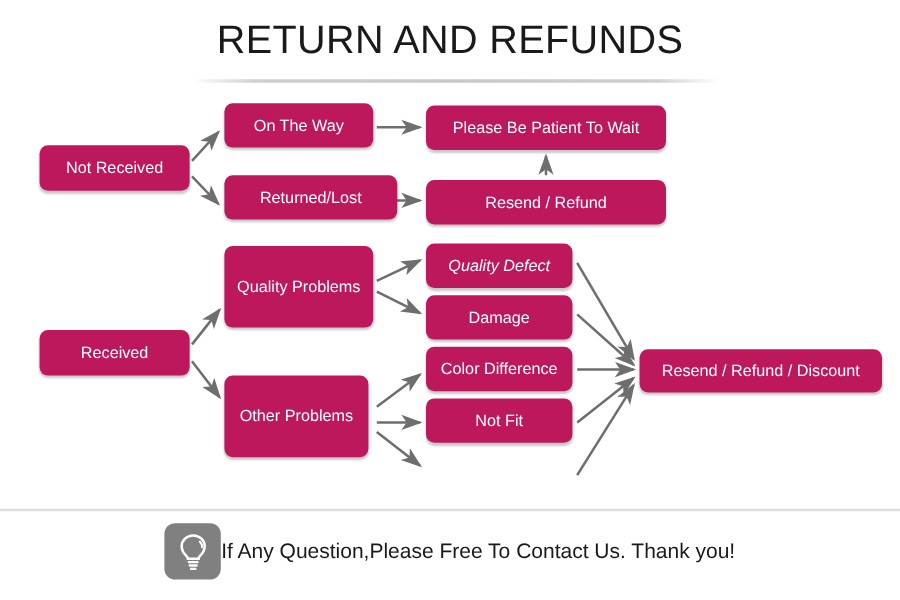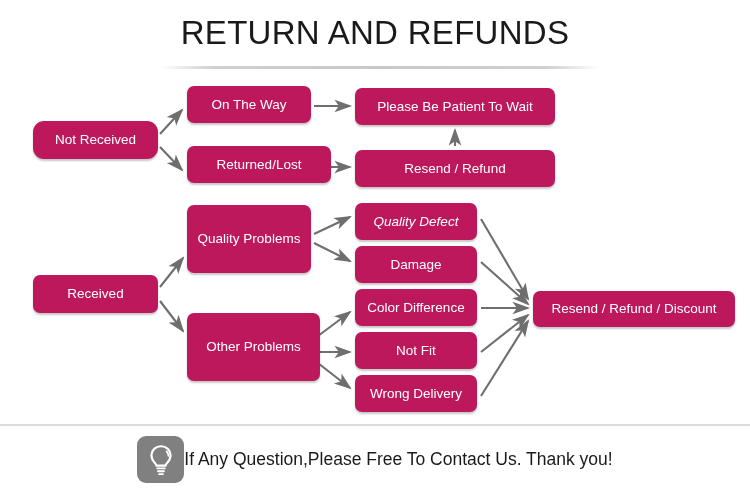--- a/index.html
+++ b/index.html
@@ -150,60 +150,57 @@
       <line x1="314" y1="360" x2="350" y2="388"></line>
 
       <line x1="481" y1="219" x2="528" y2="299"></line>
       <line x1="481" y1="262" x2="528" y2="304"></line>
       <line x1="481" y1="308" x2="528" y2="308"></line>
       <line x1="481" y1="352" x2="528" y2="315"></line>
       <line x1="481" y1="396" x2="528" y2="321"></line>
     </g>
   </svg>
 
-  <div class="node" style="left:33px; top:121px; width:125px; height:38px;border-radius:11px;">
+  <div class="node" style="left:33px; top:121px; width:125px; height:38px;">
     <span>Not Received</span>
   </div>
   <div class="node" style="left:33px; top:275px; width:125px; height:38px;">
     <span>Received</span>
   </div>
 
   <div class="node" style="left:187px; top:86px; width:124px; height:37px;">
     <span>On The Way</span>
   </div>
   <div class="node" style="left:187px; top:146px; width:144px; height:37px;text-align:center;">
     <span>Returned/Lost</span>
   </div>
   <div class="node" style="left:187px; top:205px; width:124px; height:68px;">
     <span>Quality Problems</span>
   </div>
-  <div class="node" style="left:187px; top:313px; width:133px; height:68px;">
+  <div class="node" style="left:187px; top:313px; width:120px; height:68px;">
     <span>Other Problems</span>
   </div>
 
   <div class="node" style="left:355px; top:150px; width:200px; height:37px;">
     <span>Resend / Refund</span>
   </div>
   <div class="node" style="left:355px; top:88px; width:200px; height:37px;">
     <span>Please Be Patient To Wait</span>
   </div>
   <div class="node" style="left:355px; top:203px; width:122px; height:37px;font-style:italic;">
     <span>Quality Defect</span>
   </div>
   <div class="node" style="left:355px; top:246px; width:122px; height:37px;">
     <span>Damage</span>
   </div>
   <div class="node" style="left:355px; top:289px; width:122px; height:37px;">
     <span>Color Difference</span>
   </div>
   <div class="node" style="left:355px; top:332px; width:122px; height:37px;">
     <span>Not Fit</span>
-  </div>
-  <div class="node" style="left:355px; top:375px; width:122px; height:37px;">
-    <span>Wrong Delivery</span>
   </div>
 
   <div class="node" style="left:533px; top:291px; width:202px; height:36px;">
     <span>Resend / Refund / Discount</span>
   </div>
 
   <div id="footer-rule"></div>
   <div id="footer">
     <div id="bulb-icon">
       <svg width="30" height="34" viewBox="0 0 30 34" aria-hidden="true">

